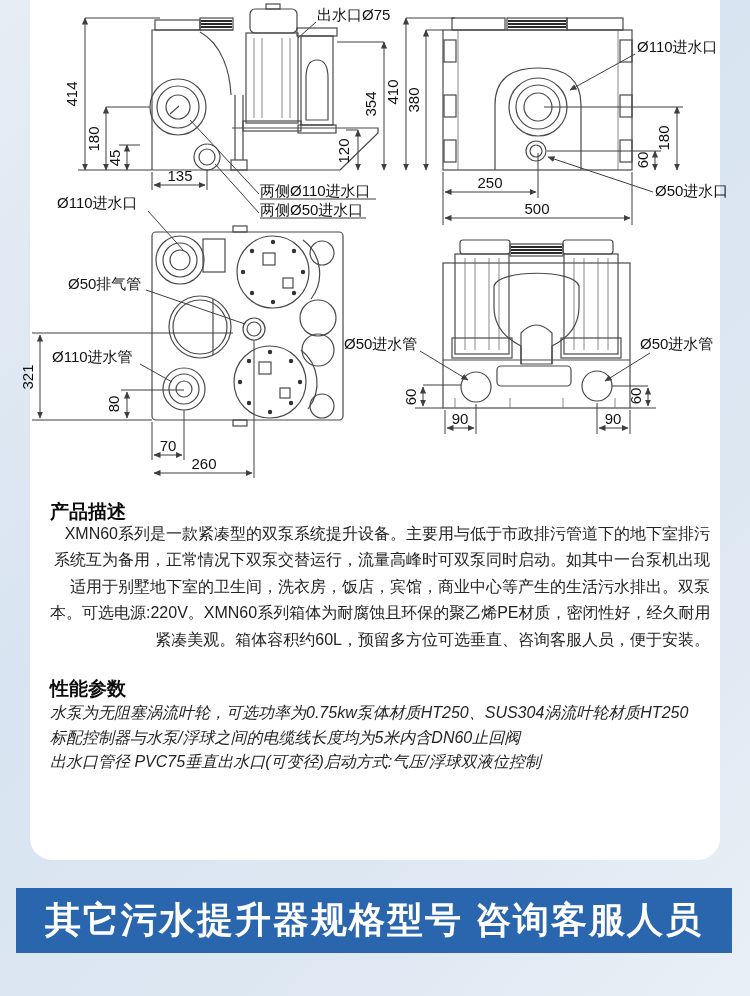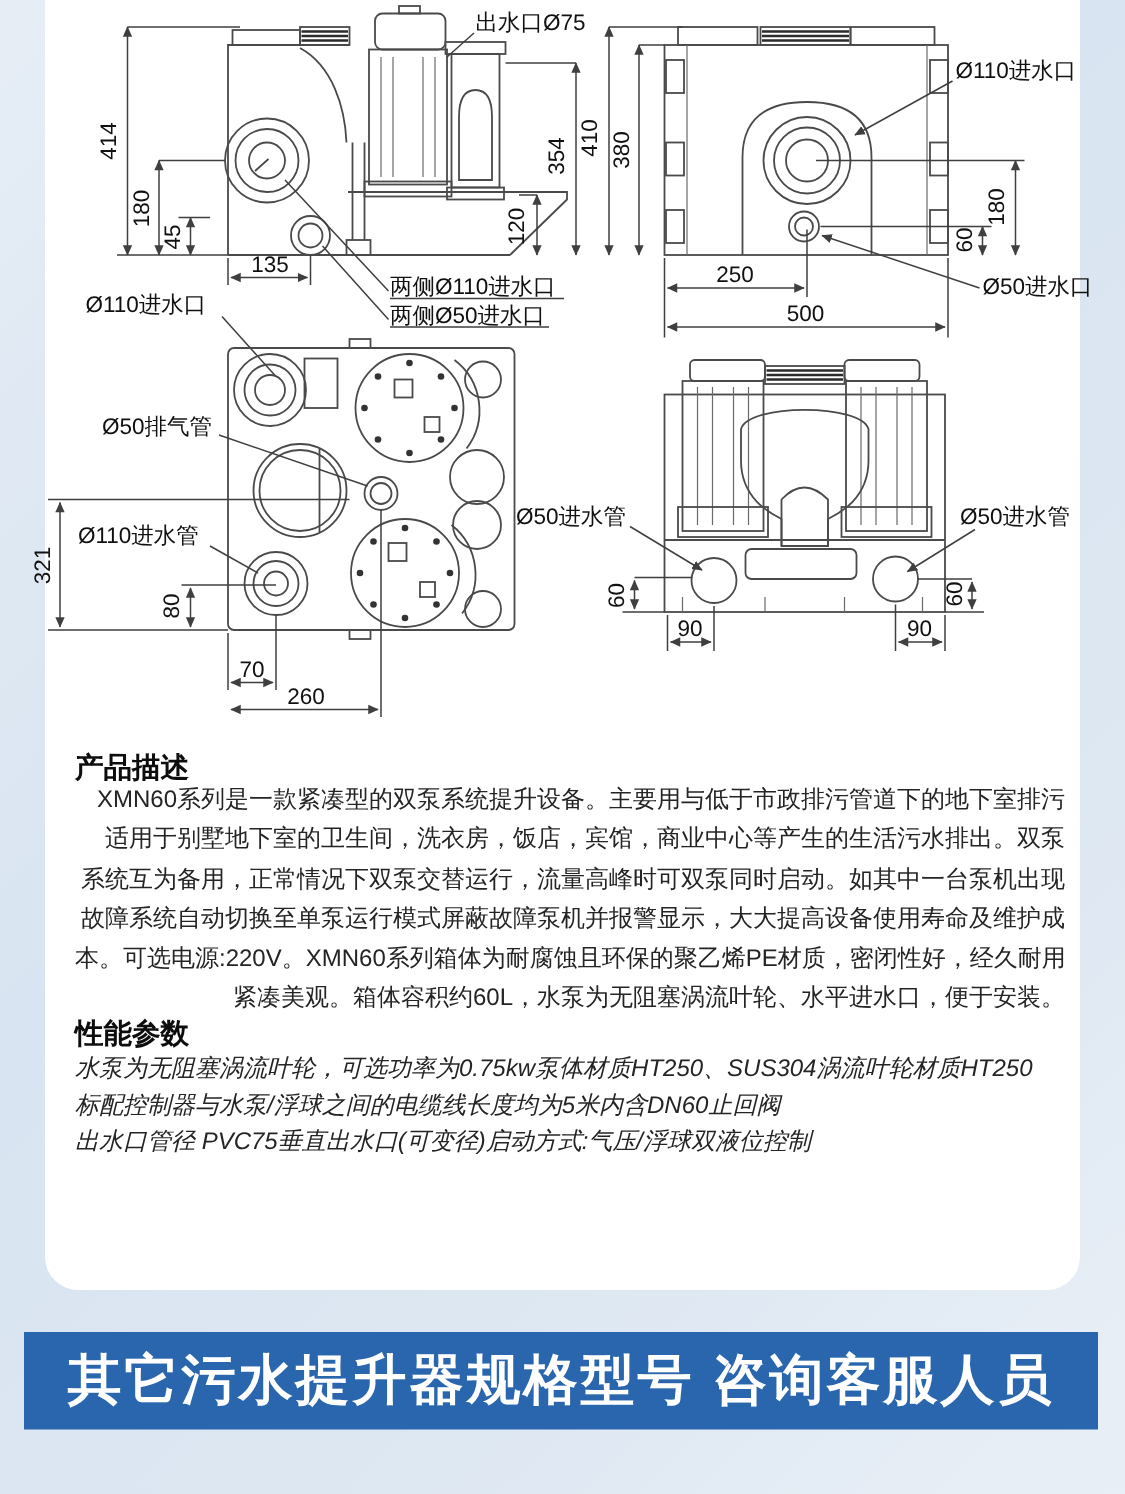--- a/index.html
+++ b/index.html
@@ -249,25 +249,24 @@
       <path class="dim" d="M420,351 L468,380" marker-end="url(#arw)"></path>
       <text class="lbl" x="344" y="349">Ø50进水管</text>
       <path class="dim" d="M650,353 L605,381" marker-end="url(#arw)"></path>
       <text class="lbl" x="640" y="349">Ø50进水管</text>
     </g>
   </svg>
 
   <div class="heading" style="top:499px">产品描述</div>
   <div class="para desc" style="top:521px">
     <div>XMN60系列是一款紧凑型的双泵系统提升设备。主要用与低于市政排污管道下的地下室排污</div>
+    <div>系统互为备用，正常情况下双泵交替运行，流量高峰时可双泵同时启动。如其中一台泵机出现</div>
     <div>适用于别墅地下室的卫生间，洗衣房，饭店，宾馆，商业中心等产生的生活污水排出。双泵</div>
-    <div>系统互为备用，正常情况下双泵交替运行，流量高峰时可双泵同时启动。如其中一台泵机出现</div>
-    <div>故障系统自动切换至单泵运行模式屏蔽故障泵机并报警显示，大大提高设备使用寿命及维护成</div>
     <div>本。可选电源:220V。XMN60系列箱体为耐腐蚀且环保的聚乙烯PE材质，密闭性好，经久耐用</div>
-    <div>紧凑美观。箱体容积约60L，水泵为无阻塞涡流叶轮、水平进水口，便于安装。</div>
+    <div>紧凑美观。箱体容积约60L，预留多方位可选垂直、咨询客服人员，便于安装。</div>
   </div>
 
   <div class="heading" style="top:676px">性能参数</div>
   <div class="para params" style="top:701px">
     <div>水泵为无阻塞涡流叶轮，可选功率为0.75kw泵体材质HT250、SUS304涡流叶轮材质HT250</div>
     <div>标配控制器与水泵/浮球之间的电缆线长度均为5米内含DN60止回阀</div>
     <div>出水口管径 PVC75垂直出水口(可变径)启动方式:气压/浮球双液位控制</div>
   </div>
 
   <div class="banner" style="background: rgb(42, 102, 173);">其它污水提升器规格型号 咨询客服人员</div>

